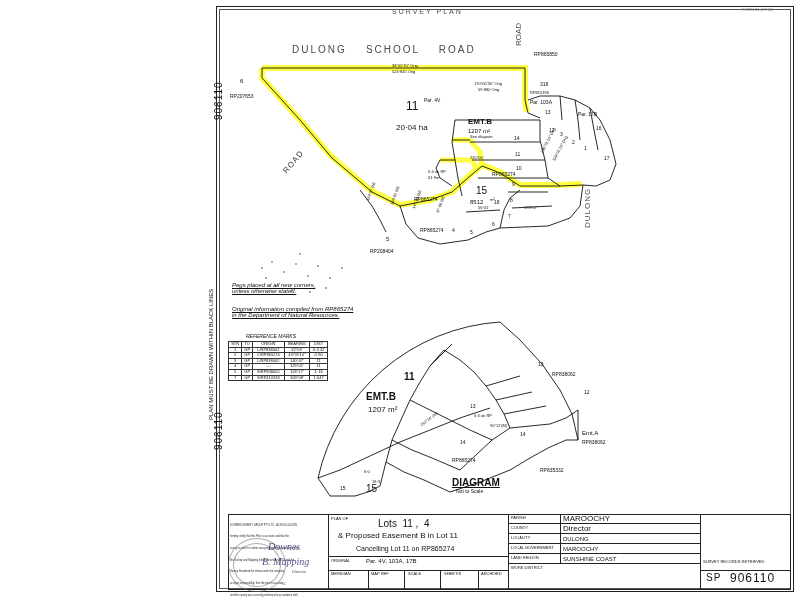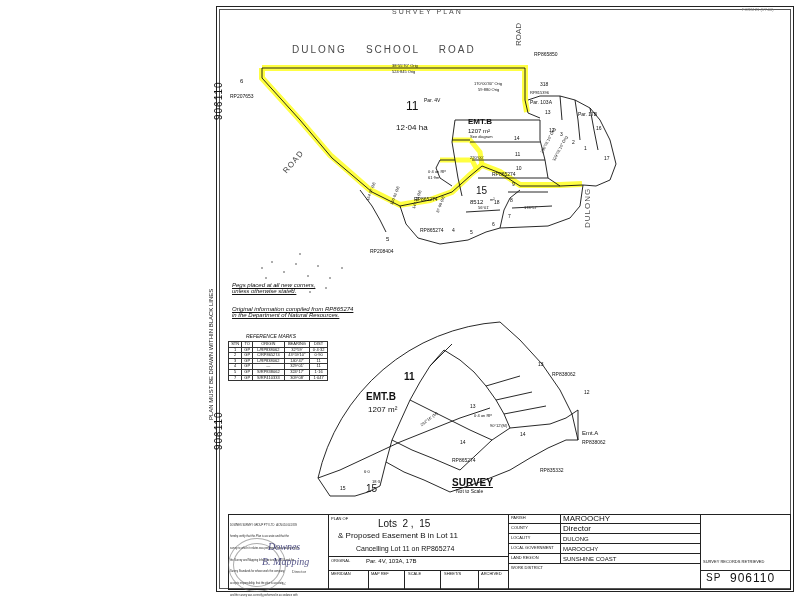--- a/index.html
+++ b/index.html
@@ -212,21 +212,21 @@
   <div class="abs txt t8 gray" style="left:515px; top:46px; transform-origin:0 0; transform:rotate(-90deg);">ROAD</div>
   <div class="abs txt t8 ls1 gray" style="left:282px; top:170px; transform-origin:0 0; transform:rotate(-50deg);">ROAD</div>
   <div class="abs txt t8 ls1 gray" style="left:584px; top:228px; transform-origin:0 0; transform:rotate(-90deg);">DULONG</div>
 
   <div class="abs txt tiny" style="left:392px; top:64px;">38°55'70" Orig</div>
   <div class="abs txt tiny" style="left:392px; top:70px;">524·845 Orig</div>
   <div class="abs txt tiny" style="left:474px; top:82px;">170°00'30" Orig</div>
   <div class="abs txt tiny" style="left:478px; top:88px;">59·880 Orig</div>
 
   <div class="abs txt t12" style="left:406px; top:100px;">11</div>
-  <div class="abs txt t8" style="left:396px; top:124px;">12·04 ha</div>
+  <div class="abs txt t8" style="left:396px; top:124px;">20·04 ha</div>
 
   <div class="abs txt t8 bold" style="left:468px; top:118px;">EMT.B</div>
   <div class="abs txt t6" style="left:468px; top:128px;">1207 m²</div>
   <div class="abs txt tiny" style="left:470px; top:135px;">See diagram</div>
 
   <div class="abs txt t10" style="left:476px; top:186px;">15</div>
   <div class="abs txt t6" style="left:470px; top:199px;">8512</div>
   <div class="abs txt tiny" style="left:490px; top:198px;">m²</div>
 
   <div class="abs txt t6" style="left:240px; top:78px;">6</div>
@@ -355,21 +355,21 @@
   <div class="abs txt t5" style="left:470px; top:404px;">13</div>
   <div class="abs txt t5" style="left:520px; top:432px;">14</div>
   <div class="abs txt t5" style="left:340px; top:486px;">15</div>
 
   <div class="abs txt tiny" style="left:420px; top:424px; transform-origin:0 0; transform:rotate(-38deg);">292°16' (M)</div>
   <div class="abs txt tiny" style="left:474px; top:414px;">0·4 on RP</div>
   <div class="abs txt tiny" style="left:490px; top:424px;">90°12'(M)</div>
   <div class="abs txt tiny" style="left:364px; top:470px;">6·0</div>
   <div class="abs txt tiny" style="left:372px; top:480px;">18·3</div>
 
-  <div class="abs txt t9 bold" style="left:452px; top:478px; text-decoration:underline;">SURVEY</div>
+  <div class="abs txt t9 bold" style="left:452px; top:478px; text-decoration:underline;">DIAGRAM</div>
   <div class="abs txt t5" style="left:456px; top:489px;">Not to Scale</div>
 
   <div class="tb" style="left:228px; top:514px; width:563px; height:76px;"></div>
 
   <div class="tb" style="left:328px; top:514px; width:0; height:76px; border-width:0 0 0 1px;"></div>
   <div class="tb" style="left:508px; top:514px; width:0; height:76px; border-width:0 0 0 1px;"></div>
   <div class="tb" style="left:560px; top:514px; width:0; height:50px; border-width:0 0 0 1px;"></div>
   <div class="tb" style="left:700px; top:514px; width:0; height:76px; border-width:0 0 0 1px;"></div>
 
   <div class="tb" style="left:328px; top:556px; width:180px; height:0; border-width:1px 0 0 0;"></div>
@@ -380,21 +380,21 @@
   <div class="tb" style="left:508px; top:553px; width:192px; height:0; border-width:1px 0 0 0;"></div>
   <div class="tb" style="left:508px; top:563px; width:192px; height:0; border-width:1px 0 0 0;"></div>
   <div class="tb" style="left:700px; top:570px; width:91px; height:0; border-width:1px 0 0 0;"></div>
 
   <div class="tb" style="left:368px; top:570px; width:0; height:20px; border-width:0 0 0 1px;"></div>
   <div class="tb" style="left:404px; top:570px; width:0; height:20px; border-width:0 0 0 1px;"></div>
   <div class="tb" style="left:440px; top:570px; width:0; height:20px; border-width:0 0 0 1px;"></div>
   <div class="tb" style="left:478px; top:570px; width:0; height:20px; border-width:0 0 0 1px;"></div>
 
   <div class="abs txt tiny" style="left:331px; top:517px;">PLAN OF</div>
-  <div class="abs txt t9" style="left:378px; top:519px;">Lots  2 ,  15</div>
+  <div class="abs txt t9" style="left:378px; top:519px;">Lots  11 ,  4</div>
   <div class="abs txt t8" style="left:338px; top:532px;">&amp; Proposed Easement B in Lot 11</div>
   <div class="abs txt t7" style="left:356px; top:545px;">Cancelling Lot 11 on RP865274</div>
   <div class="abs txt tiny" style="left:331px; top:559px;">ORIGINAL</div>
   <div class="abs txt t6" style="left:366px; top:558px;">Par. 4V, 103A, 17B</div>
   <div class="abs txt tiny" style="left:331px; top:572px;">MERIDIAN</div>
   <div class="abs txt tiny" style="left:371px; top:572px;">MAP REF</div>
   <div class="abs txt tiny" style="left:408px; top:572px;">SCALE</div>
   <div class="abs txt tiny" style="left:444px; top:572px;">SHEET/S</div>
   <div class="abs txt tiny" style="left:481px; top:572px;">ARCHIVED</div>
 

